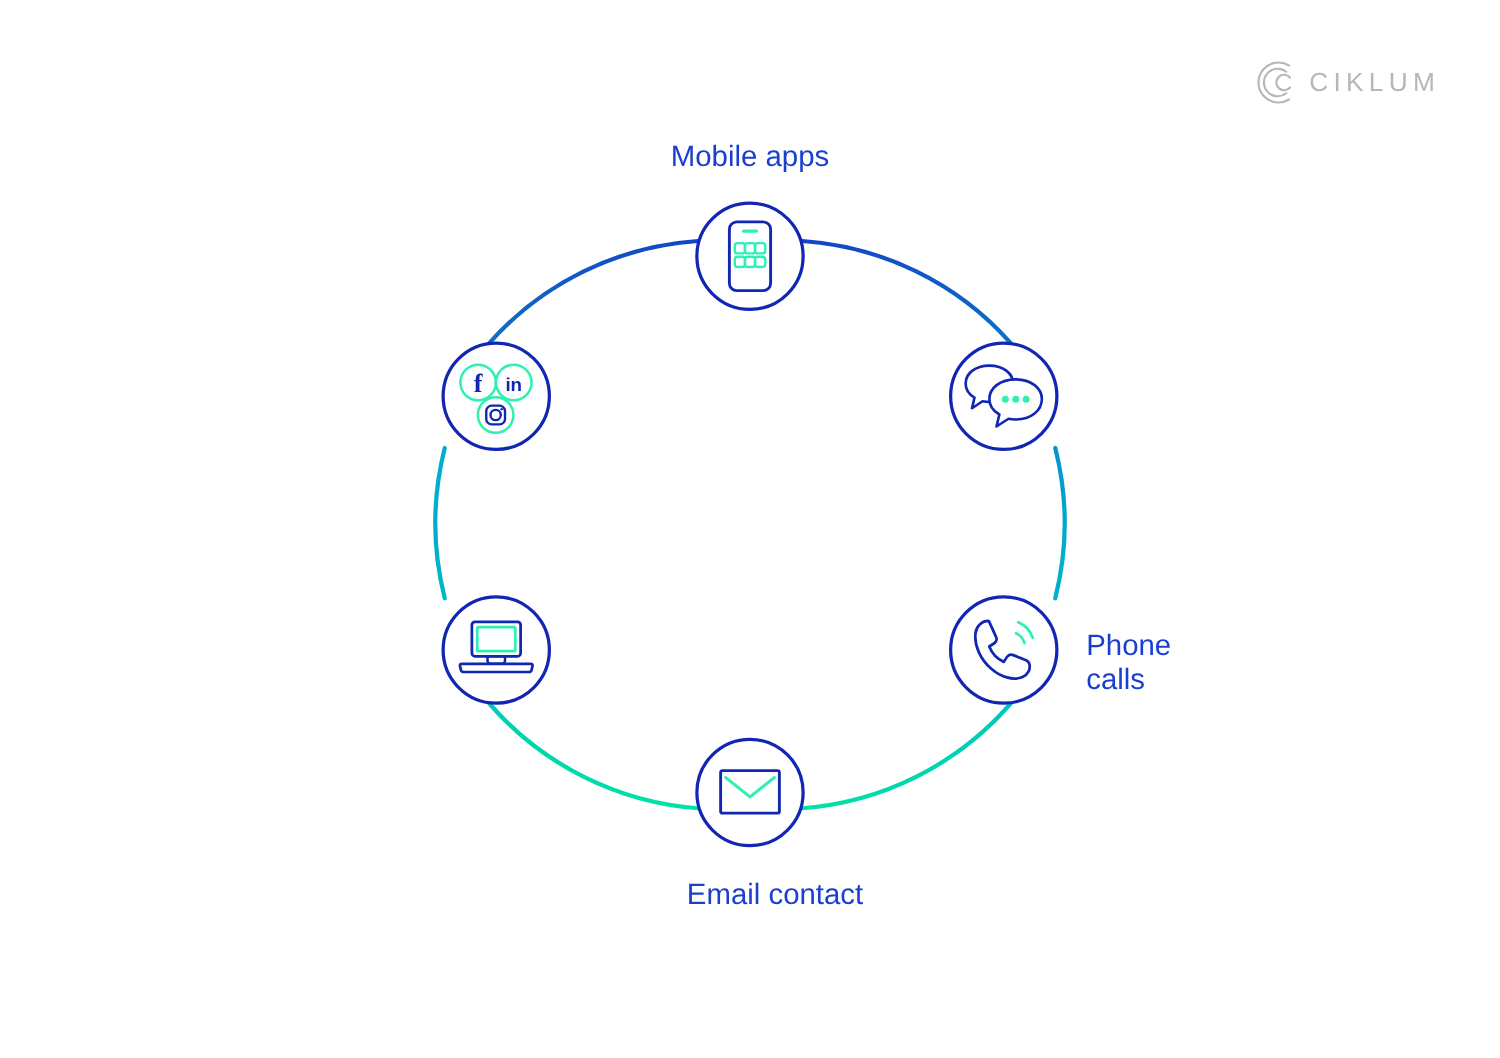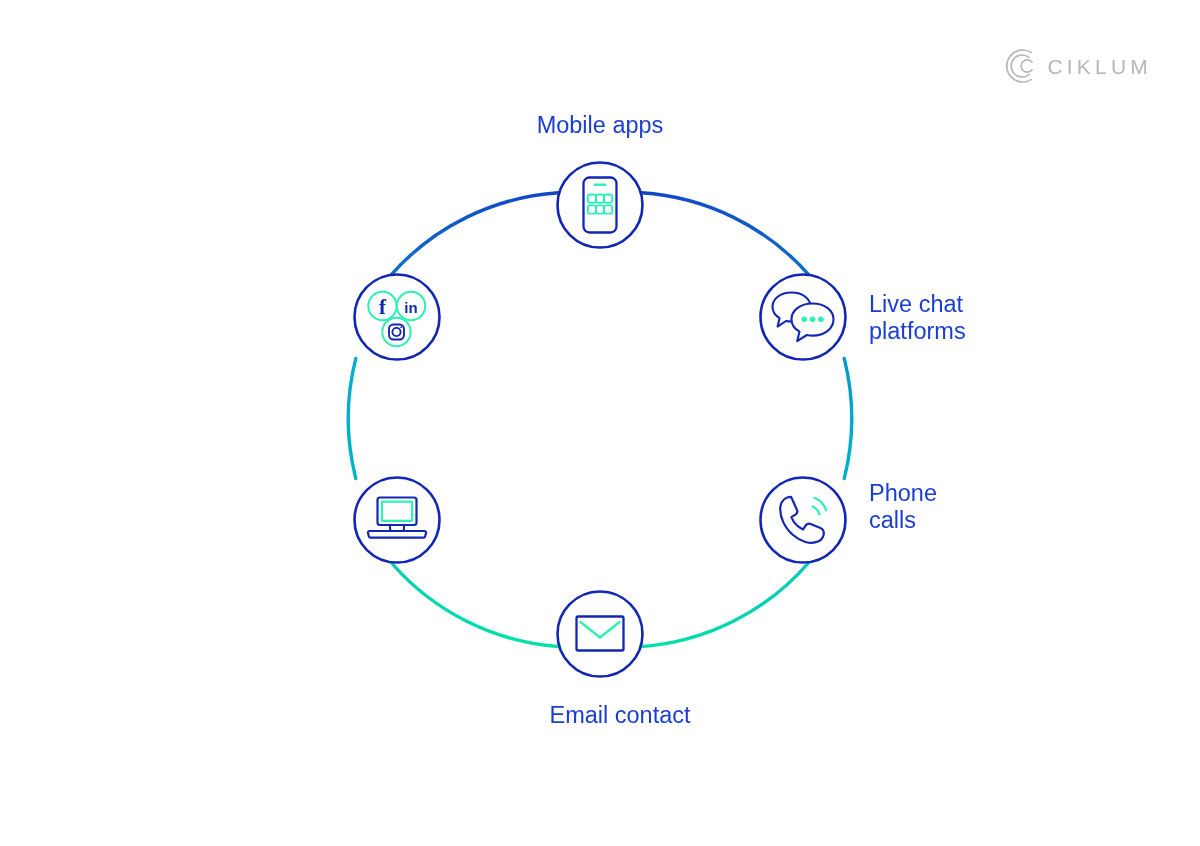--- a/index.html
+++ b/index.html
@@ -61,21 +61,21 @@
     text-align: center;
   }
   .label-live-chat {
     left: 869px;
     top: 291px;
     width: 210px;
     text-align: left;
   }
   .label-phone-calls {
     left: 869px;
-    top: 480px;
+    top: 503px;
     width: 200px;
     text-align: left;
   }
   .label-email {
     left: 0;
     top: 702px;
     width: 1184px;
     text-align: center;
     padding-left: 28px;
   }
@@ -238,22 +238,20 @@
           <rect x="389.0" y="324.5" width="15" height="15" rx="4.4" ry="4.4"></rect>
           <circle cx="396.5" cy="332.0" r="4.1"></circle>
           <circle cx="401.3" cy="327.3" r="0.95" fill="#1226b4" stroke="none"></circle>
         </g>
       </g>
     </g>
   </svg>
 
   <div class="node-label label-mobile-apps">Mobile apps</div>
 
-  <div class="node-label label-live-chat">Live chat
-platforms</div>
 
   <div class="node-label label-phone-calls">Phone
 calls</div>
 
   <div class="node-label label-email">Email contact</div>
 
 
 
   <div class="brand-logo">
     <svg width="40" height="40" viewBox="0 0 40 40">

